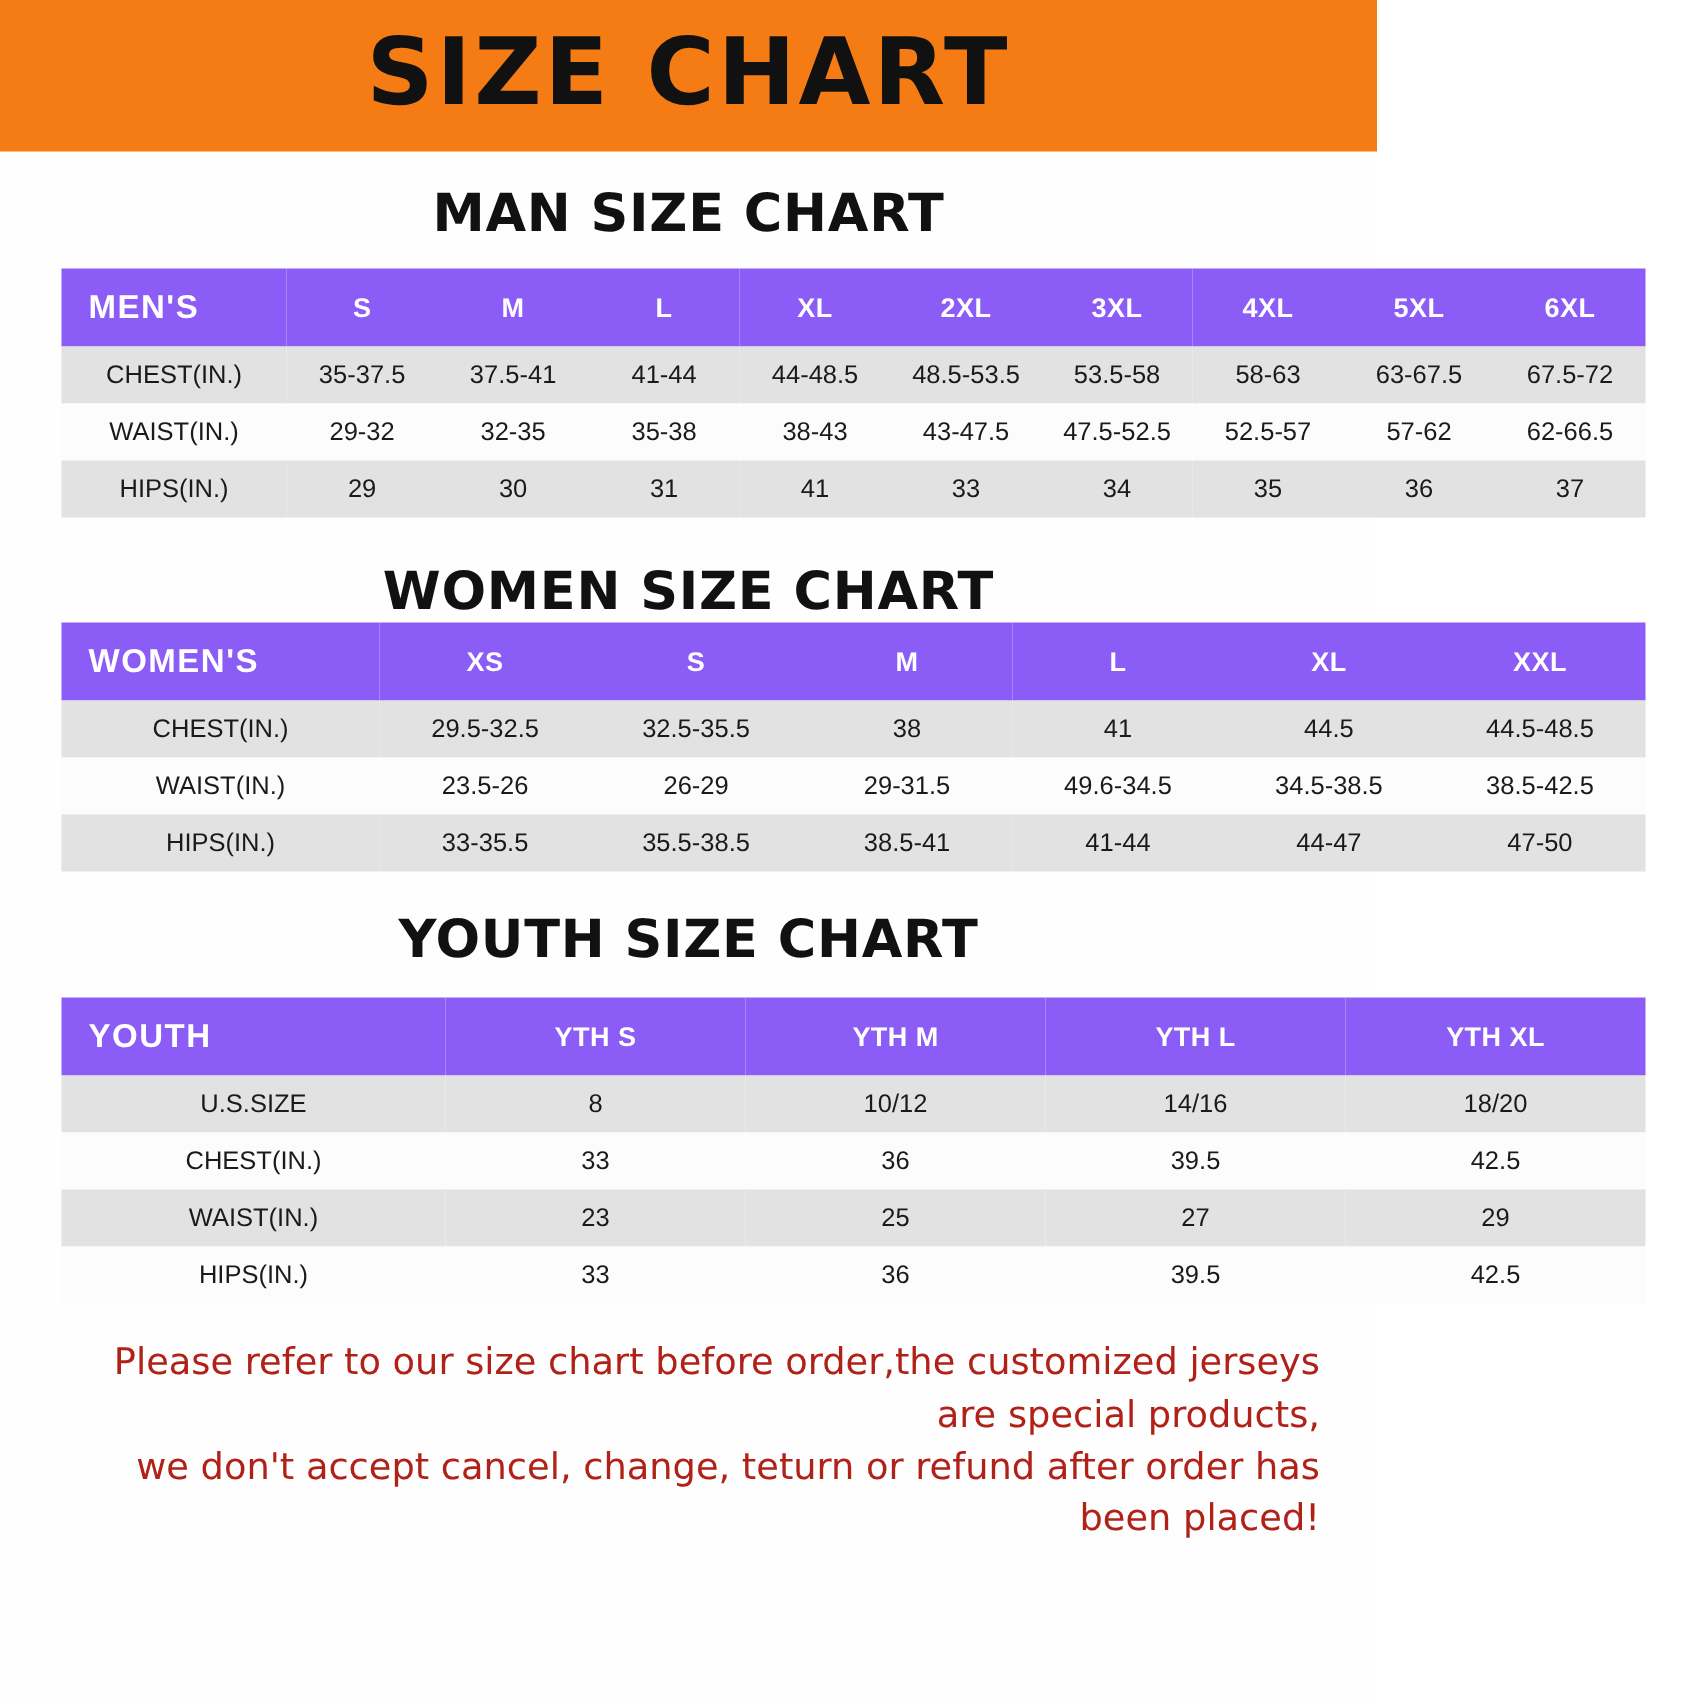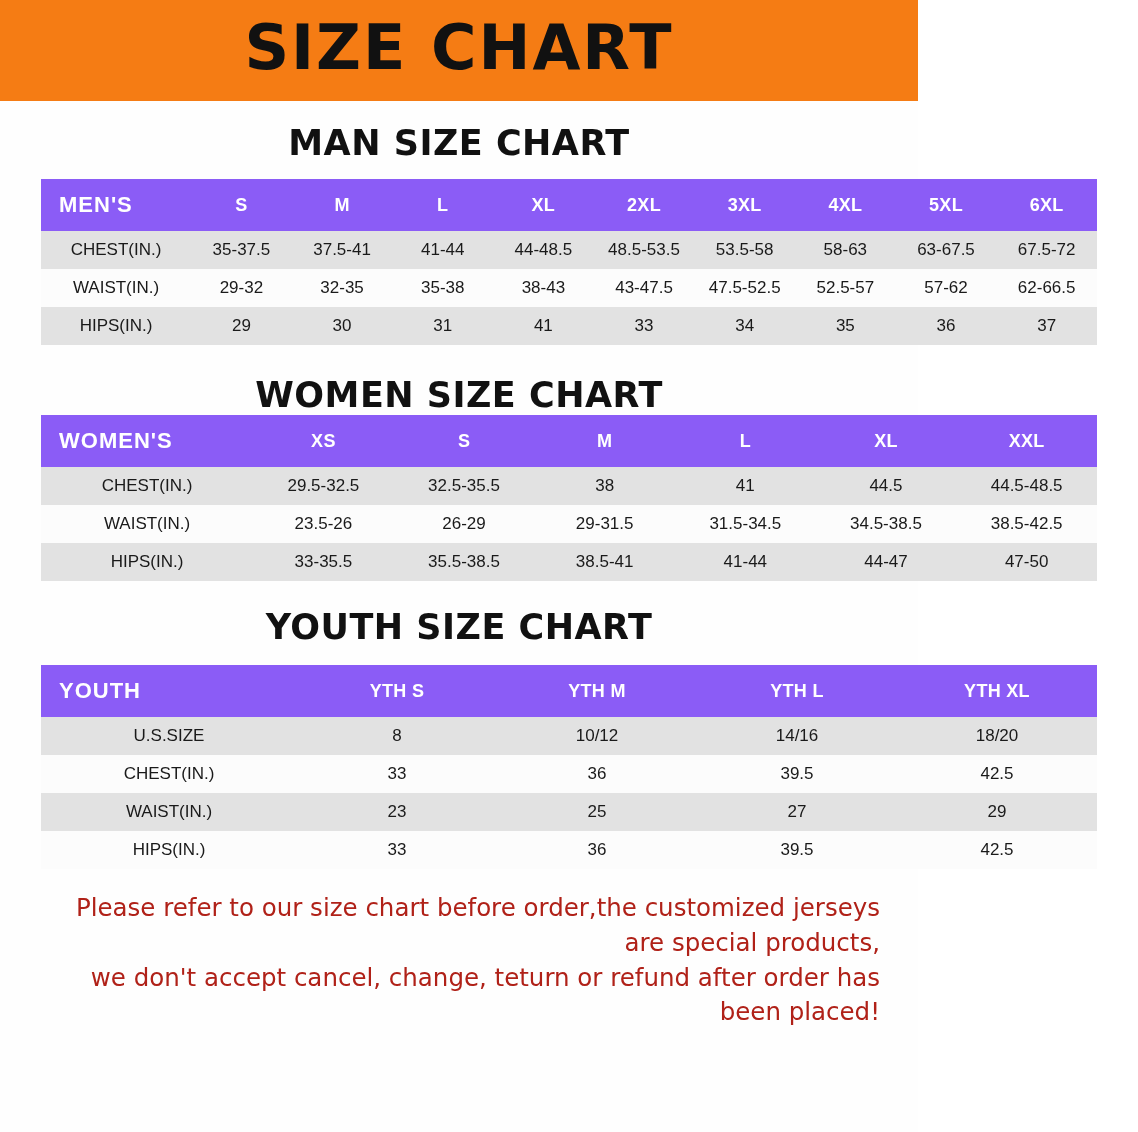--- a/index.html
+++ b/index.html
@@ -243,21 +243,21 @@
           <td>38</td>
           <td>41</td>
           <td>44.5</td>
           <td>44.5-48.5</td>
         </tr>
         <tr class="plain">
           <td class="label-col">WAIST(IN.)</td>
           <td>23.5-26</td>
           <td>26-29</td>
           <td>29-31.5</td>
-          <td>31.5-34.5</td>
+          <td>49.6-34.5</td>
           <td>34.5-38.5</td>
           <td>38.5-42.5</td>
         </tr>
         <tr class="shade">
           <td class="label-col">HIPS(IN.)</td>
           <td>33-35.5</td>
           <td>35.5-38.5</td>
           <td>38.5-41</td>
           <td>41-44</td>
           <td>44-47</td>

